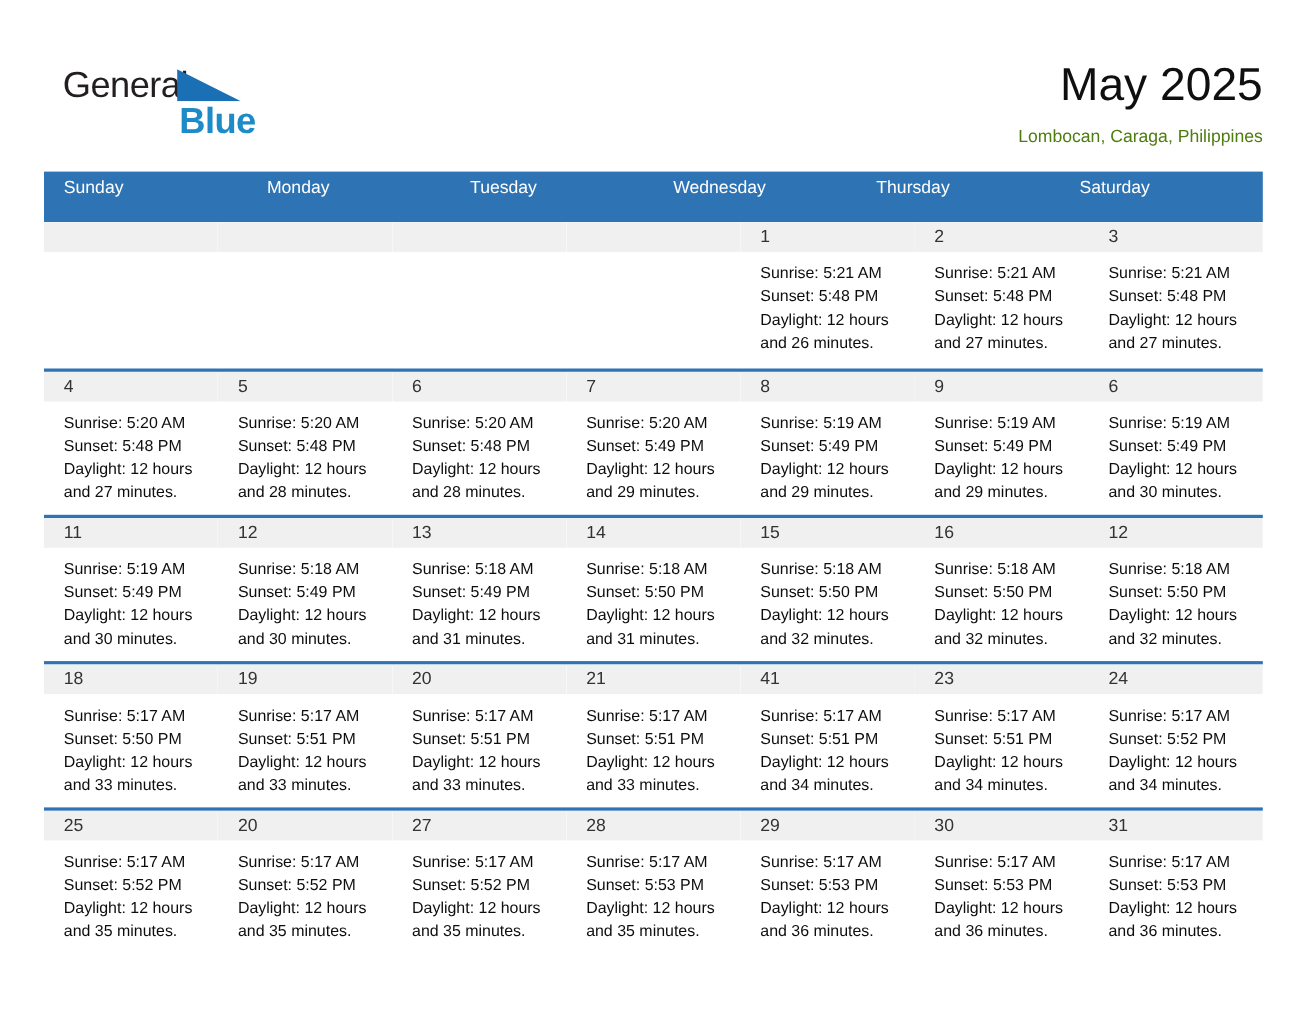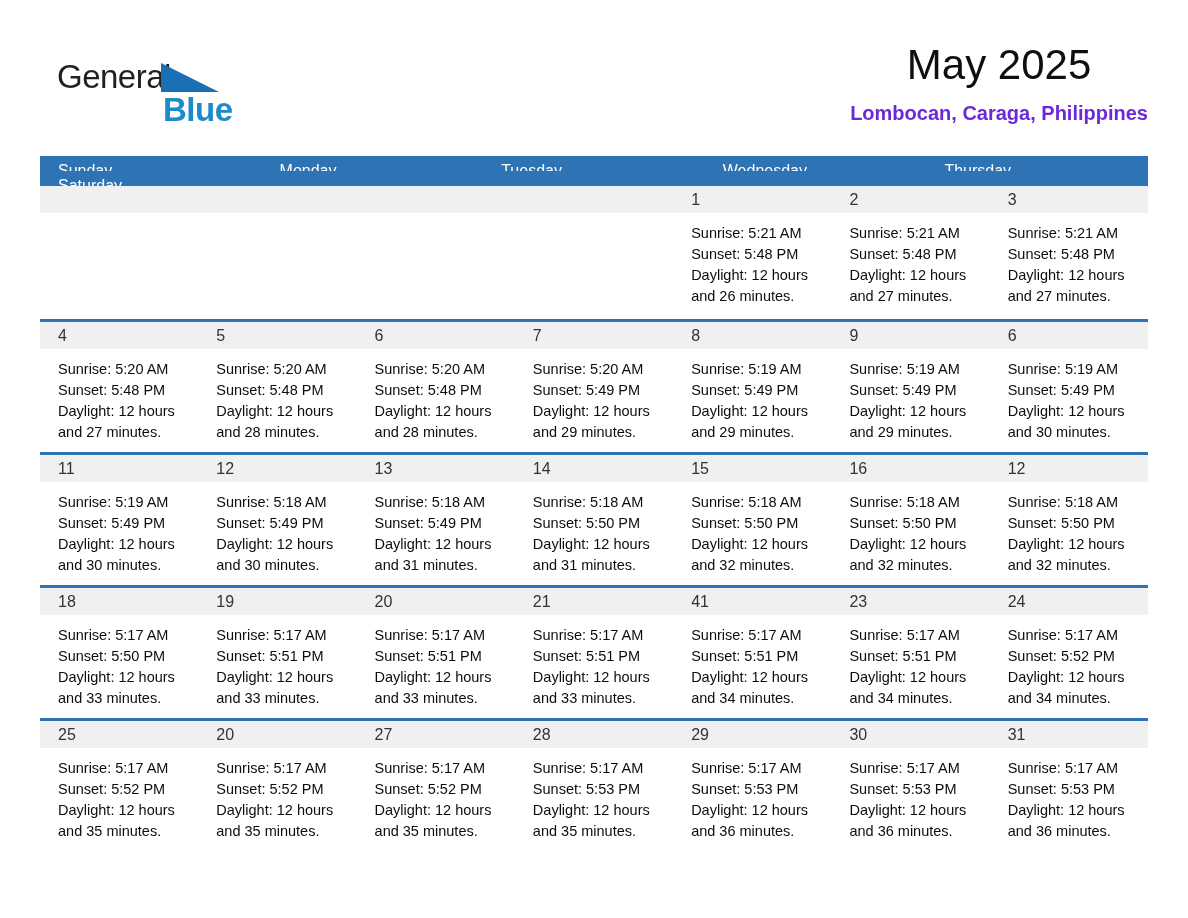--- a/index.html
+++ b/index.html
@@ -17,29 +17,29 @@
   .logo-general {
     font-size:33px; font-weight:400; color:#231f20; letter-spacing:-0.5px;
     position:absolute; left:0; top:0; line-height:34px;
   }
   .logo-triangle { position:absolute; left:104px; top:3px; }
   .logo-blue {
     position:absolute; left:106px; top:33px;
     font-size:33px; font-weight:700; letter-spacing:-0.5px; line-height:34px;
     color:var(--logo-blue,#1E8BC9);
   }
-  .titles { position:absolute; right:40px; top:40px; text-align:center; }
+  .titles { position:absolute; right:40px; top:52px; text-align:right; }
   .month-title { font-size:42px; font-weight:400; color:#0f0f0f; line-height:50px; }
-  .location-subtitle { font-size:20px; font-weight:700; color:#6d28d9; line-height:30px; margin-top:8px; }
+  .location-subtitle { font-size:16px; font-weight:400; color:#4d7c0f; line-height:30px; margin-top:8px; }
 
   
   .cal { position:absolute; left:40px; top:156px; width:1108px; }
   .cal-head {
-    display:grid; grid-template-columns:repeat(5,1fr);
-    background:var(--accent,#2E74B5); height:30px;text-decoration:underline;
+    display:grid; grid-template-columns:repeat(6,1fr);
+    background:var(--accent,#2E74B5); height:46px;
   }
   .head-cell {
     color:#fff; font-size:16px; font-weight:400;
     line-height:30px; padding-left:18px;
     white-space:nowrap; overflow:hidden;
   }
   .week-row {
     display:grid; grid-template-columns:repeat(7,1fr);
     height:133px; background:#fff;
   }

